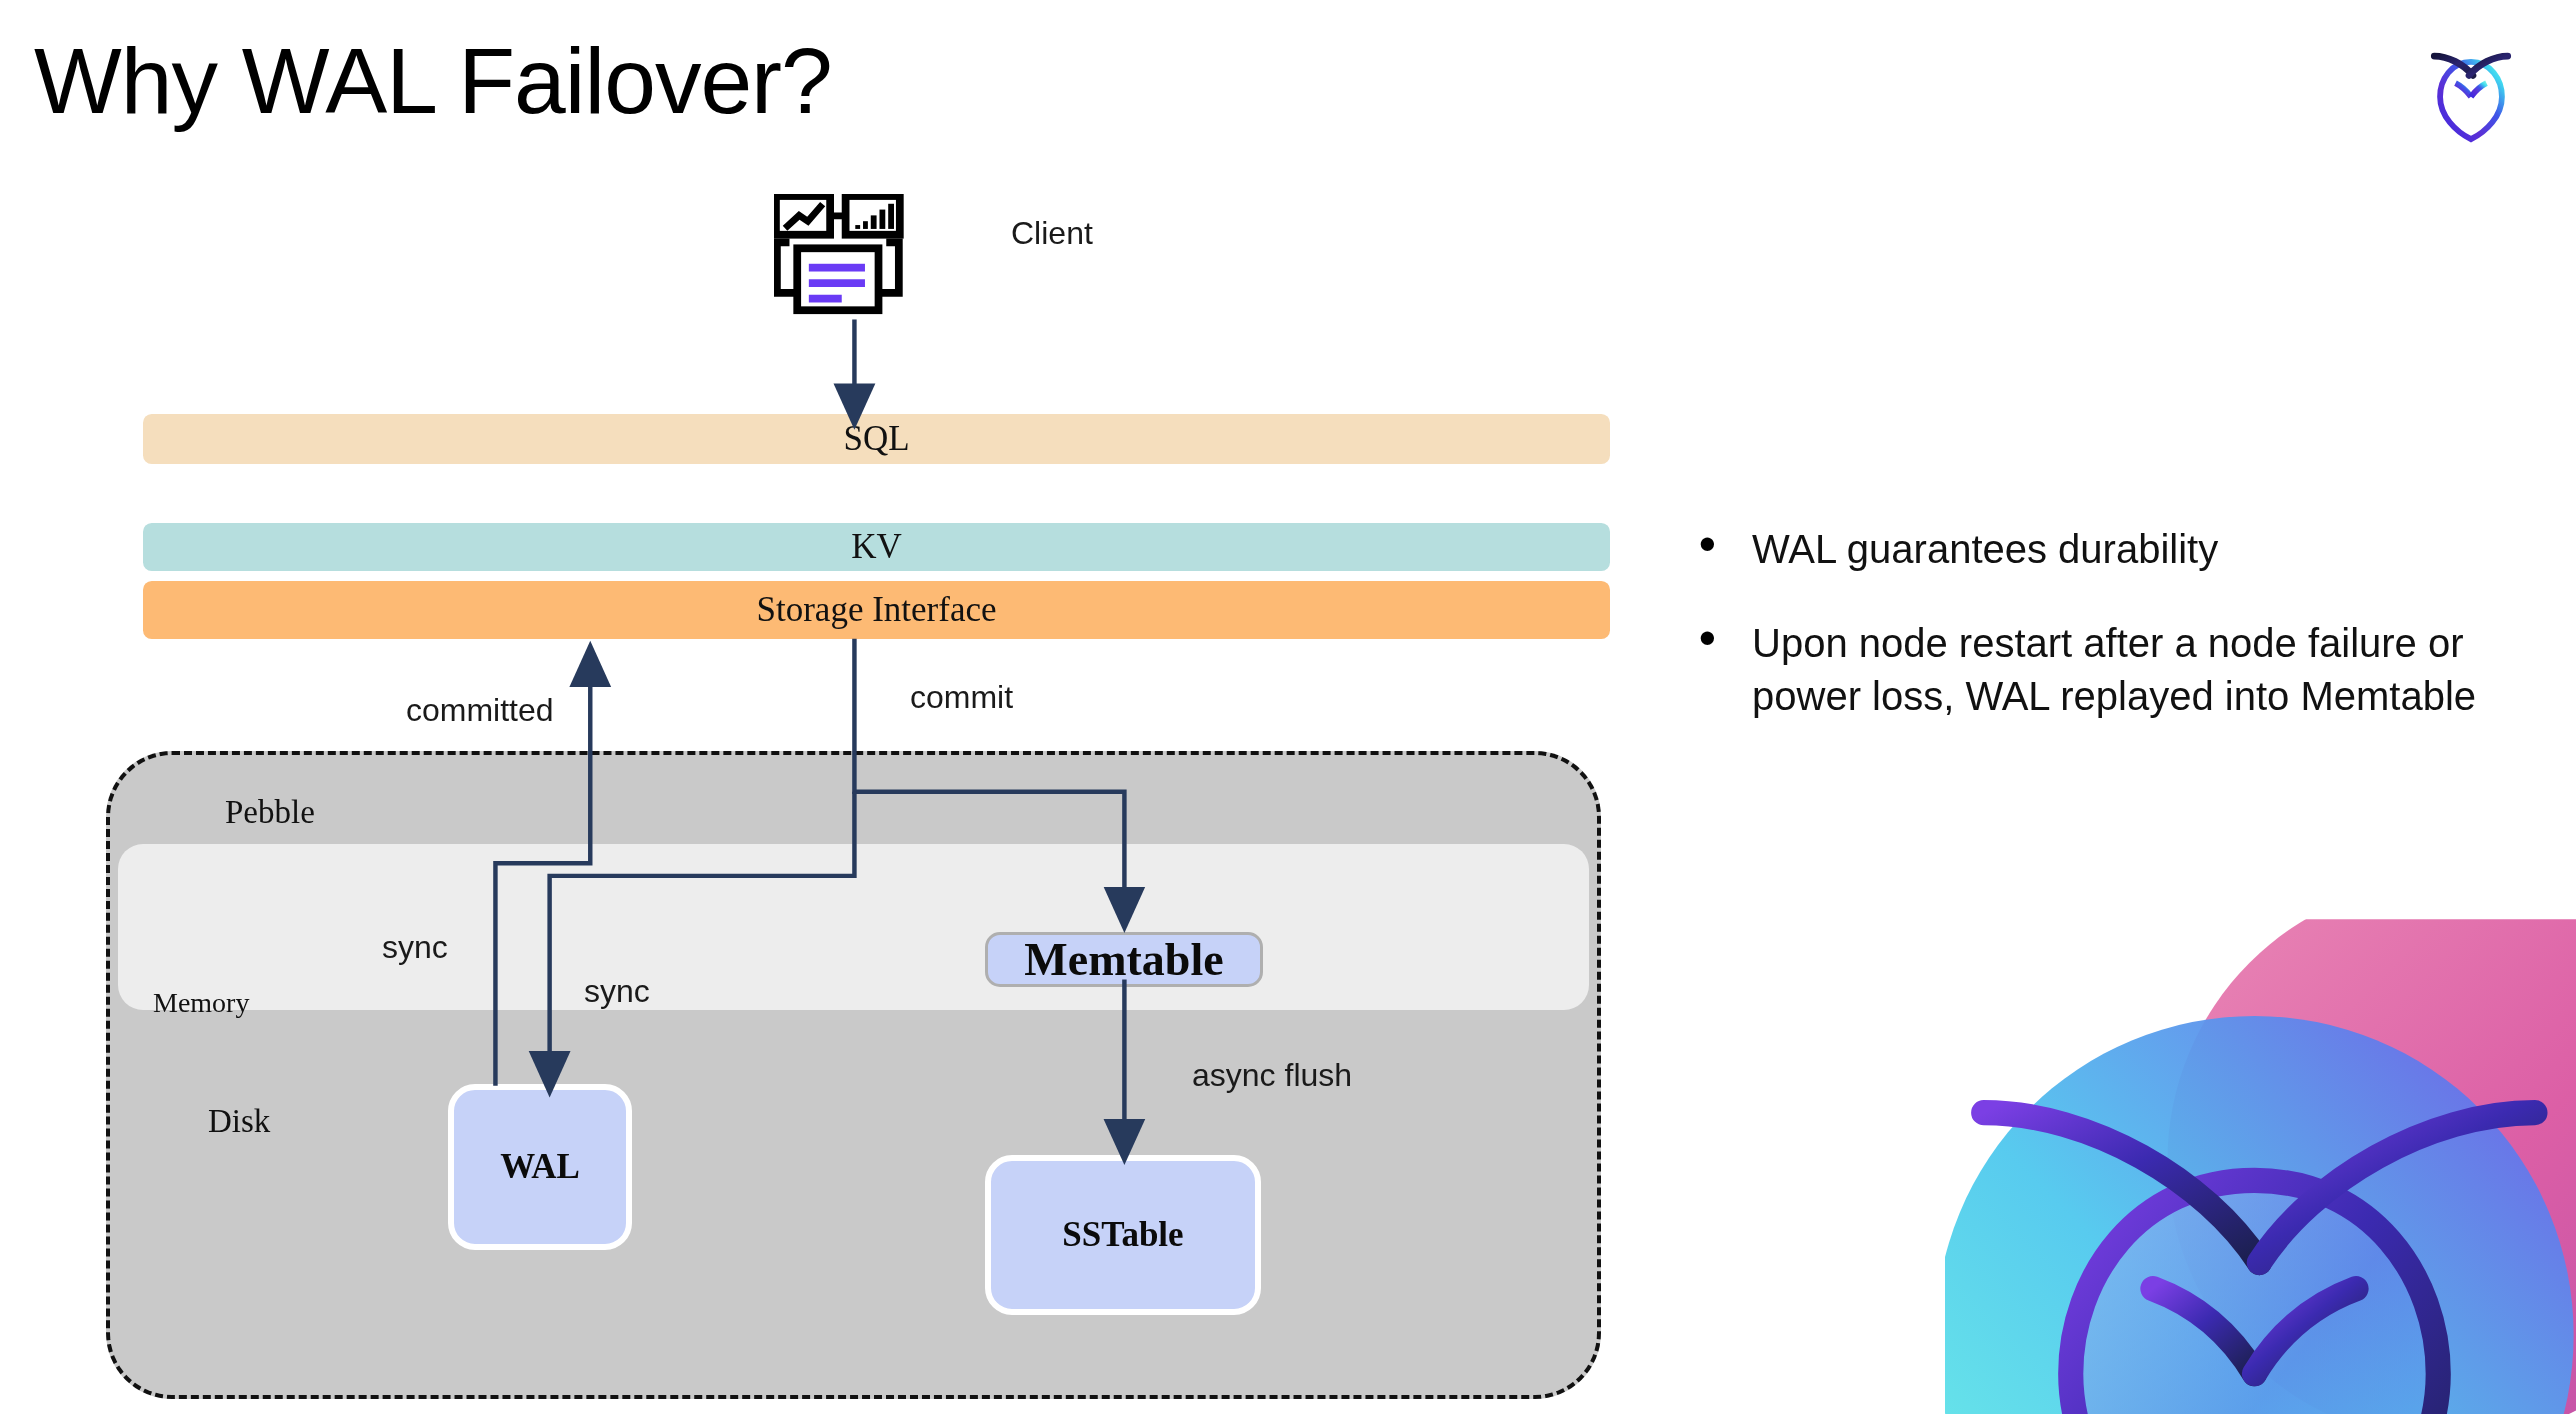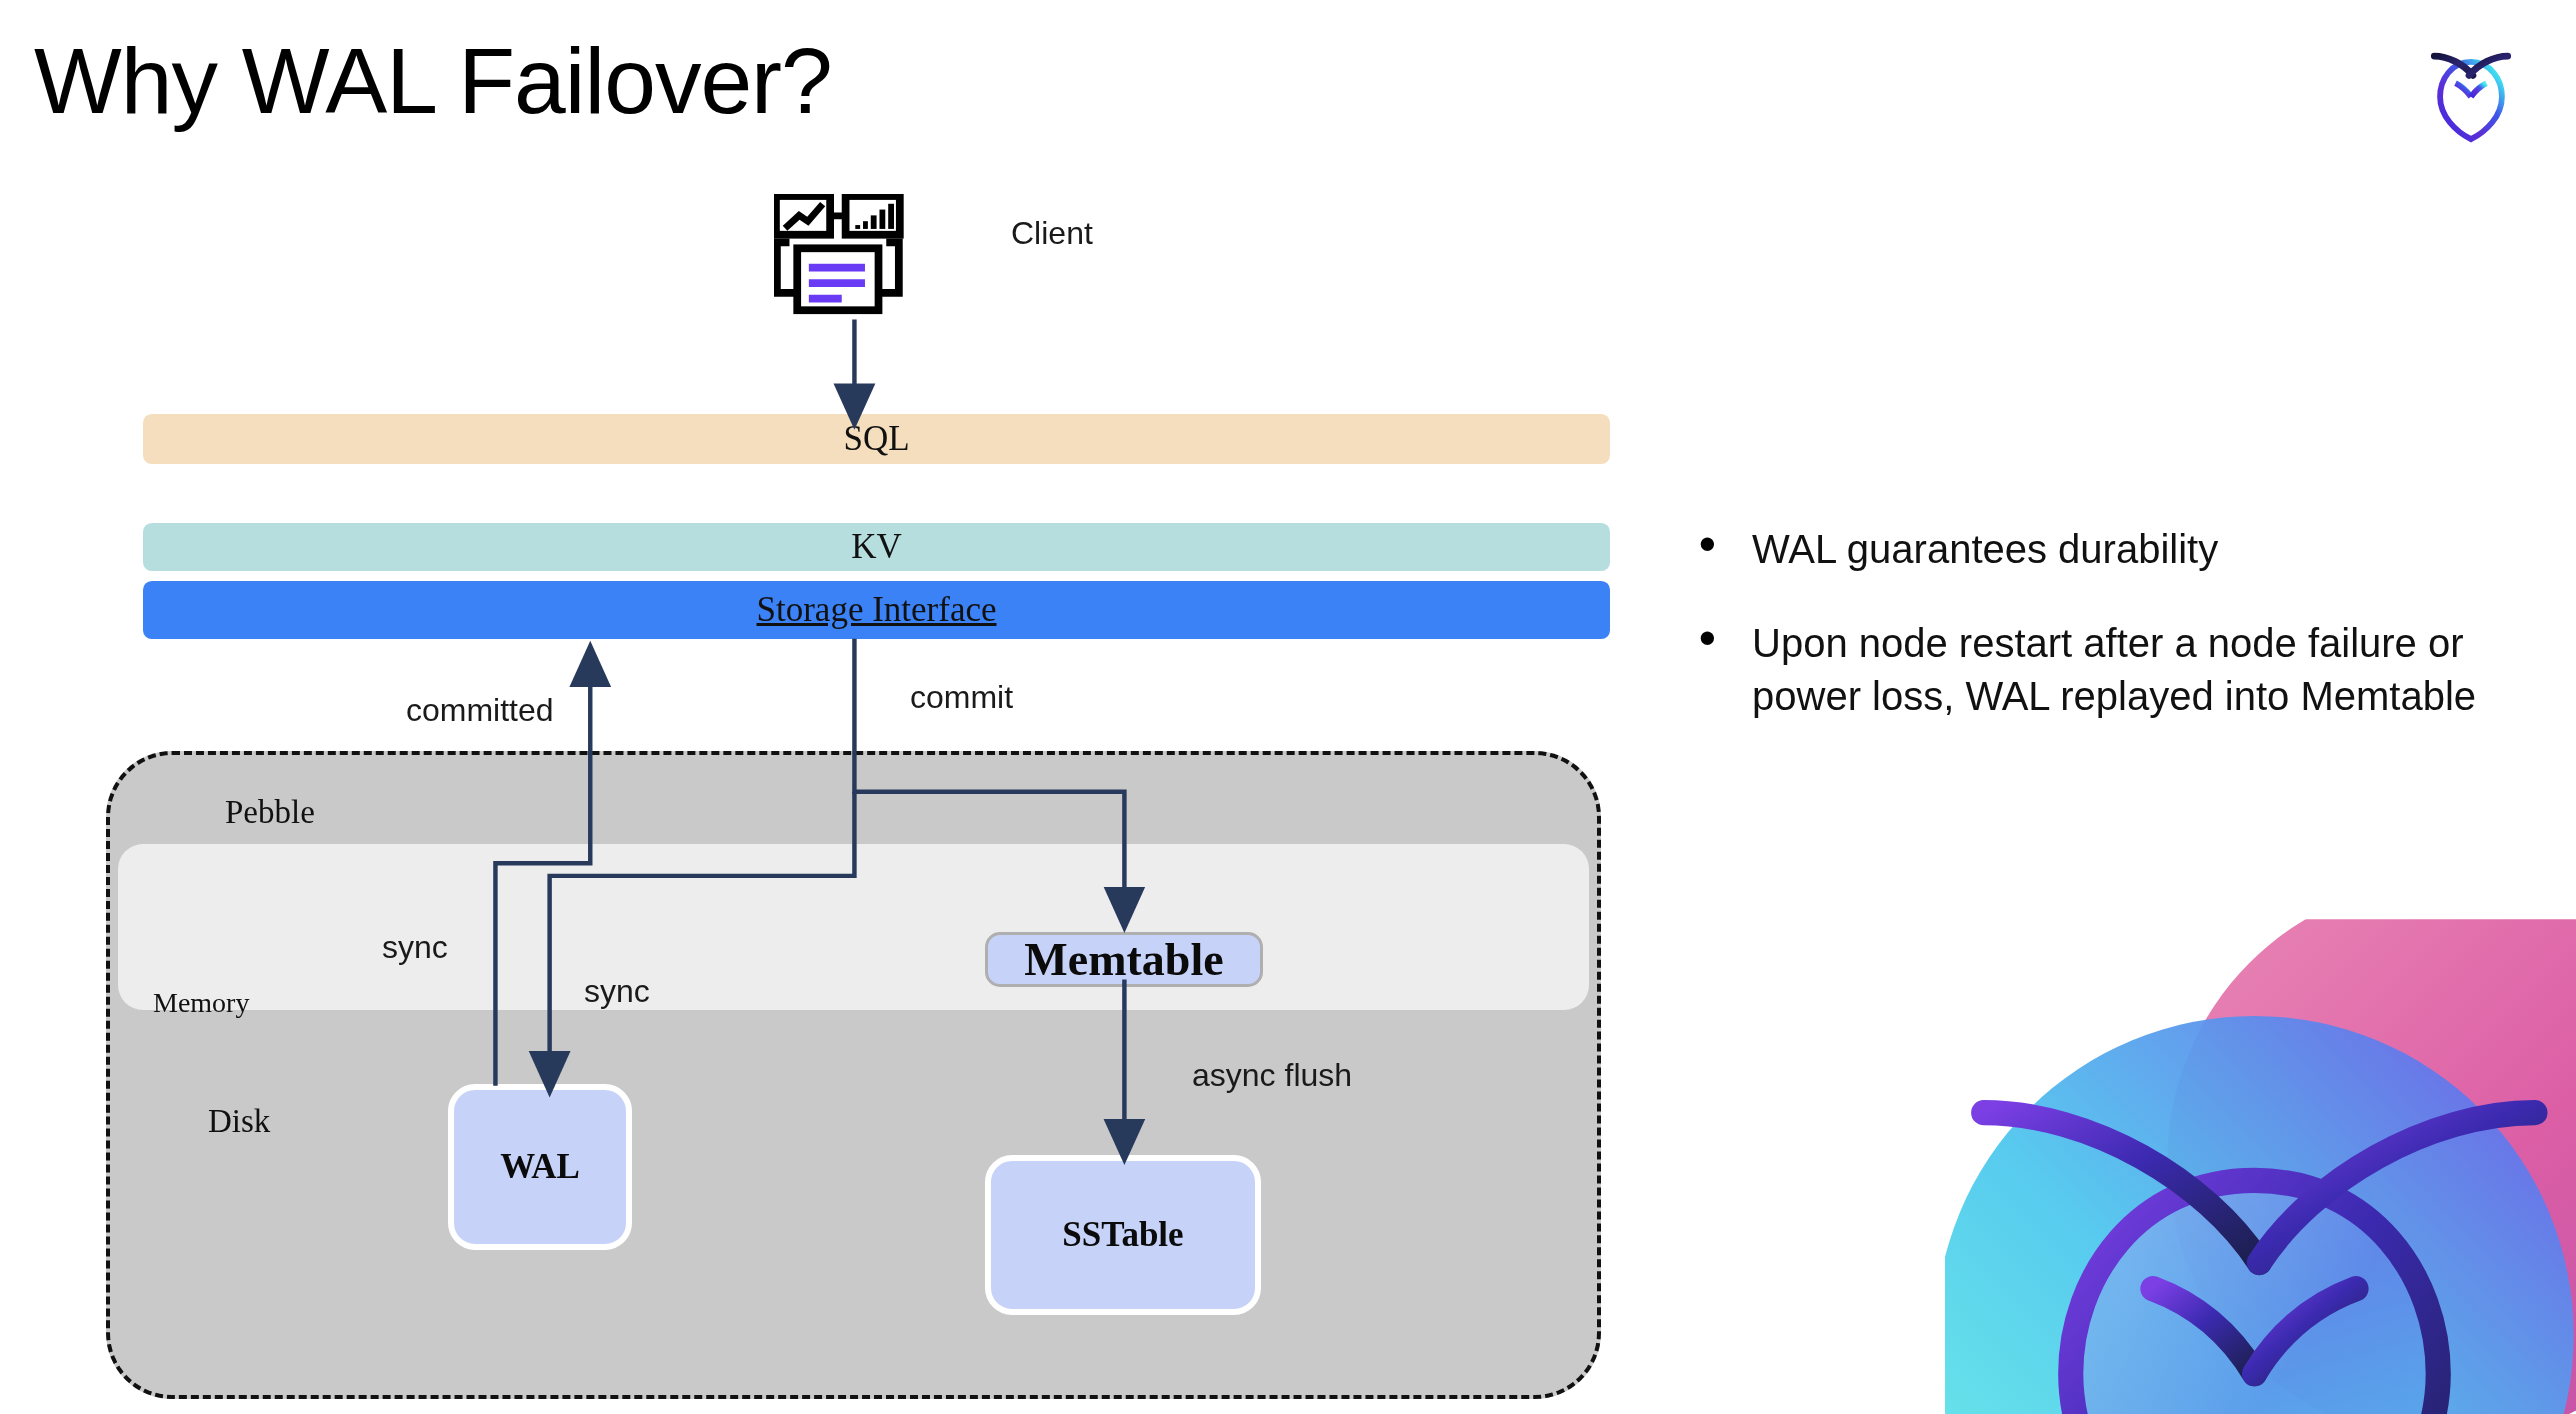--- a/index.html
+++ b/index.html
@@ -37,21 +37,21 @@
 
   
   .bar{
     position:absolute;left:143px;width:1467px;border-radius:8.7px;
     display:flex;align-items:center;justify-content:center;
     font-family:"Liberation Serif", serif;
     font-size:35px;color:#111111;
   }
   .bar-sql{top:414px;height:50px;background:#F5DEBD;}
   .bar-kv{top:503px;height:48px;background:#B6DEDE;margin-top:20px;}
-  .bar-storage{top:581px;height:58px;background:#3b82f6;text-decoration:underline;}
+  .bar-storage{top:581px;height:58px;background:#fdba74;}
 
   
   .pebble{
     position:absolute;left:106px;top:751px;width:1495px;height:648px;
     border:4.8px dashed #111111;border-radius:66px;background:#C9C9C9;
     box-sizing:border-box;
   }
   .pebble-label{
     position:absolute;left:225px;top:794px;
     font-family:"Liberation Serif", serif;font-size:33px;color:#111111;

